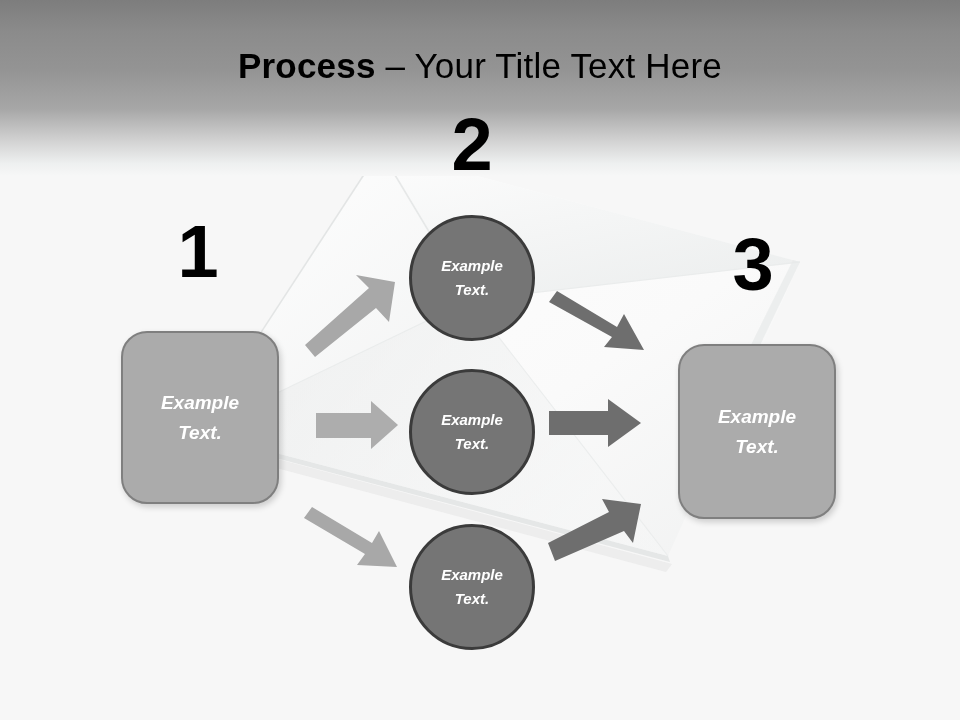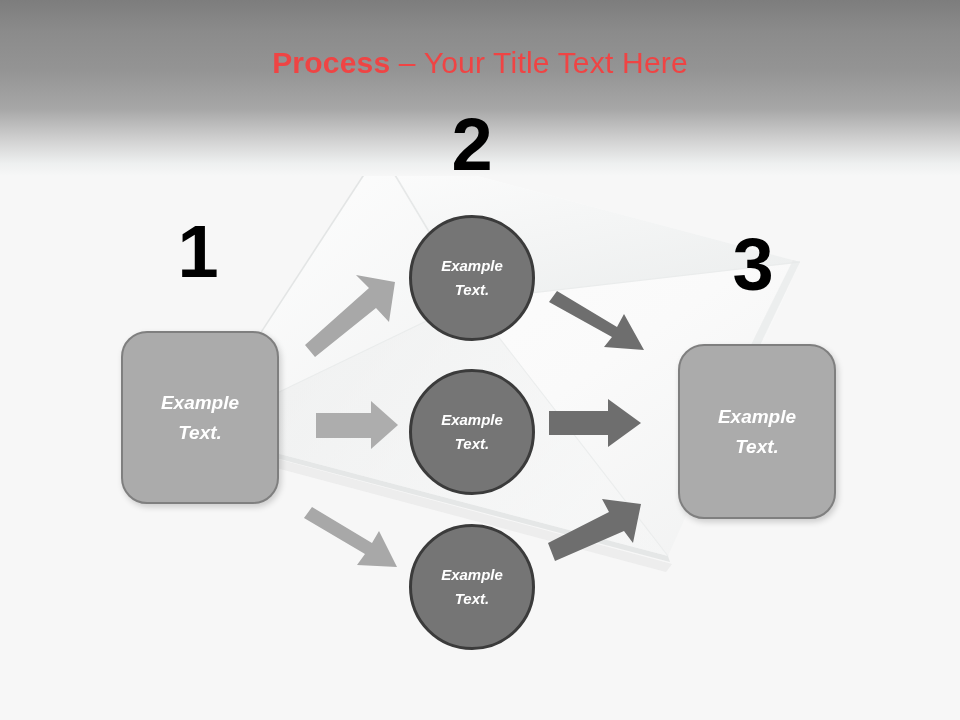--- a/index.html
+++ b/index.html
@@ -31,22 +31,22 @@
         #eef0f0 93%,
         #f7f7f7 100%);
   }
 
   .title {
     position: absolute;
     left: 0;
     top: 46px;
     width: 960px;
     text-align: center;
-    color: #ef4444;
-    font-size: 30px;
+    color: #000000;
+    font-size: 35px;
     font-weight: 400;
     letter-spacing: 0.2px;
     white-space: nowrap;
   }
   .title .strong { font-weight: 700; }
 
   
   .envelope-layer {
     position: absolute;
     left: 0; top: 0;

